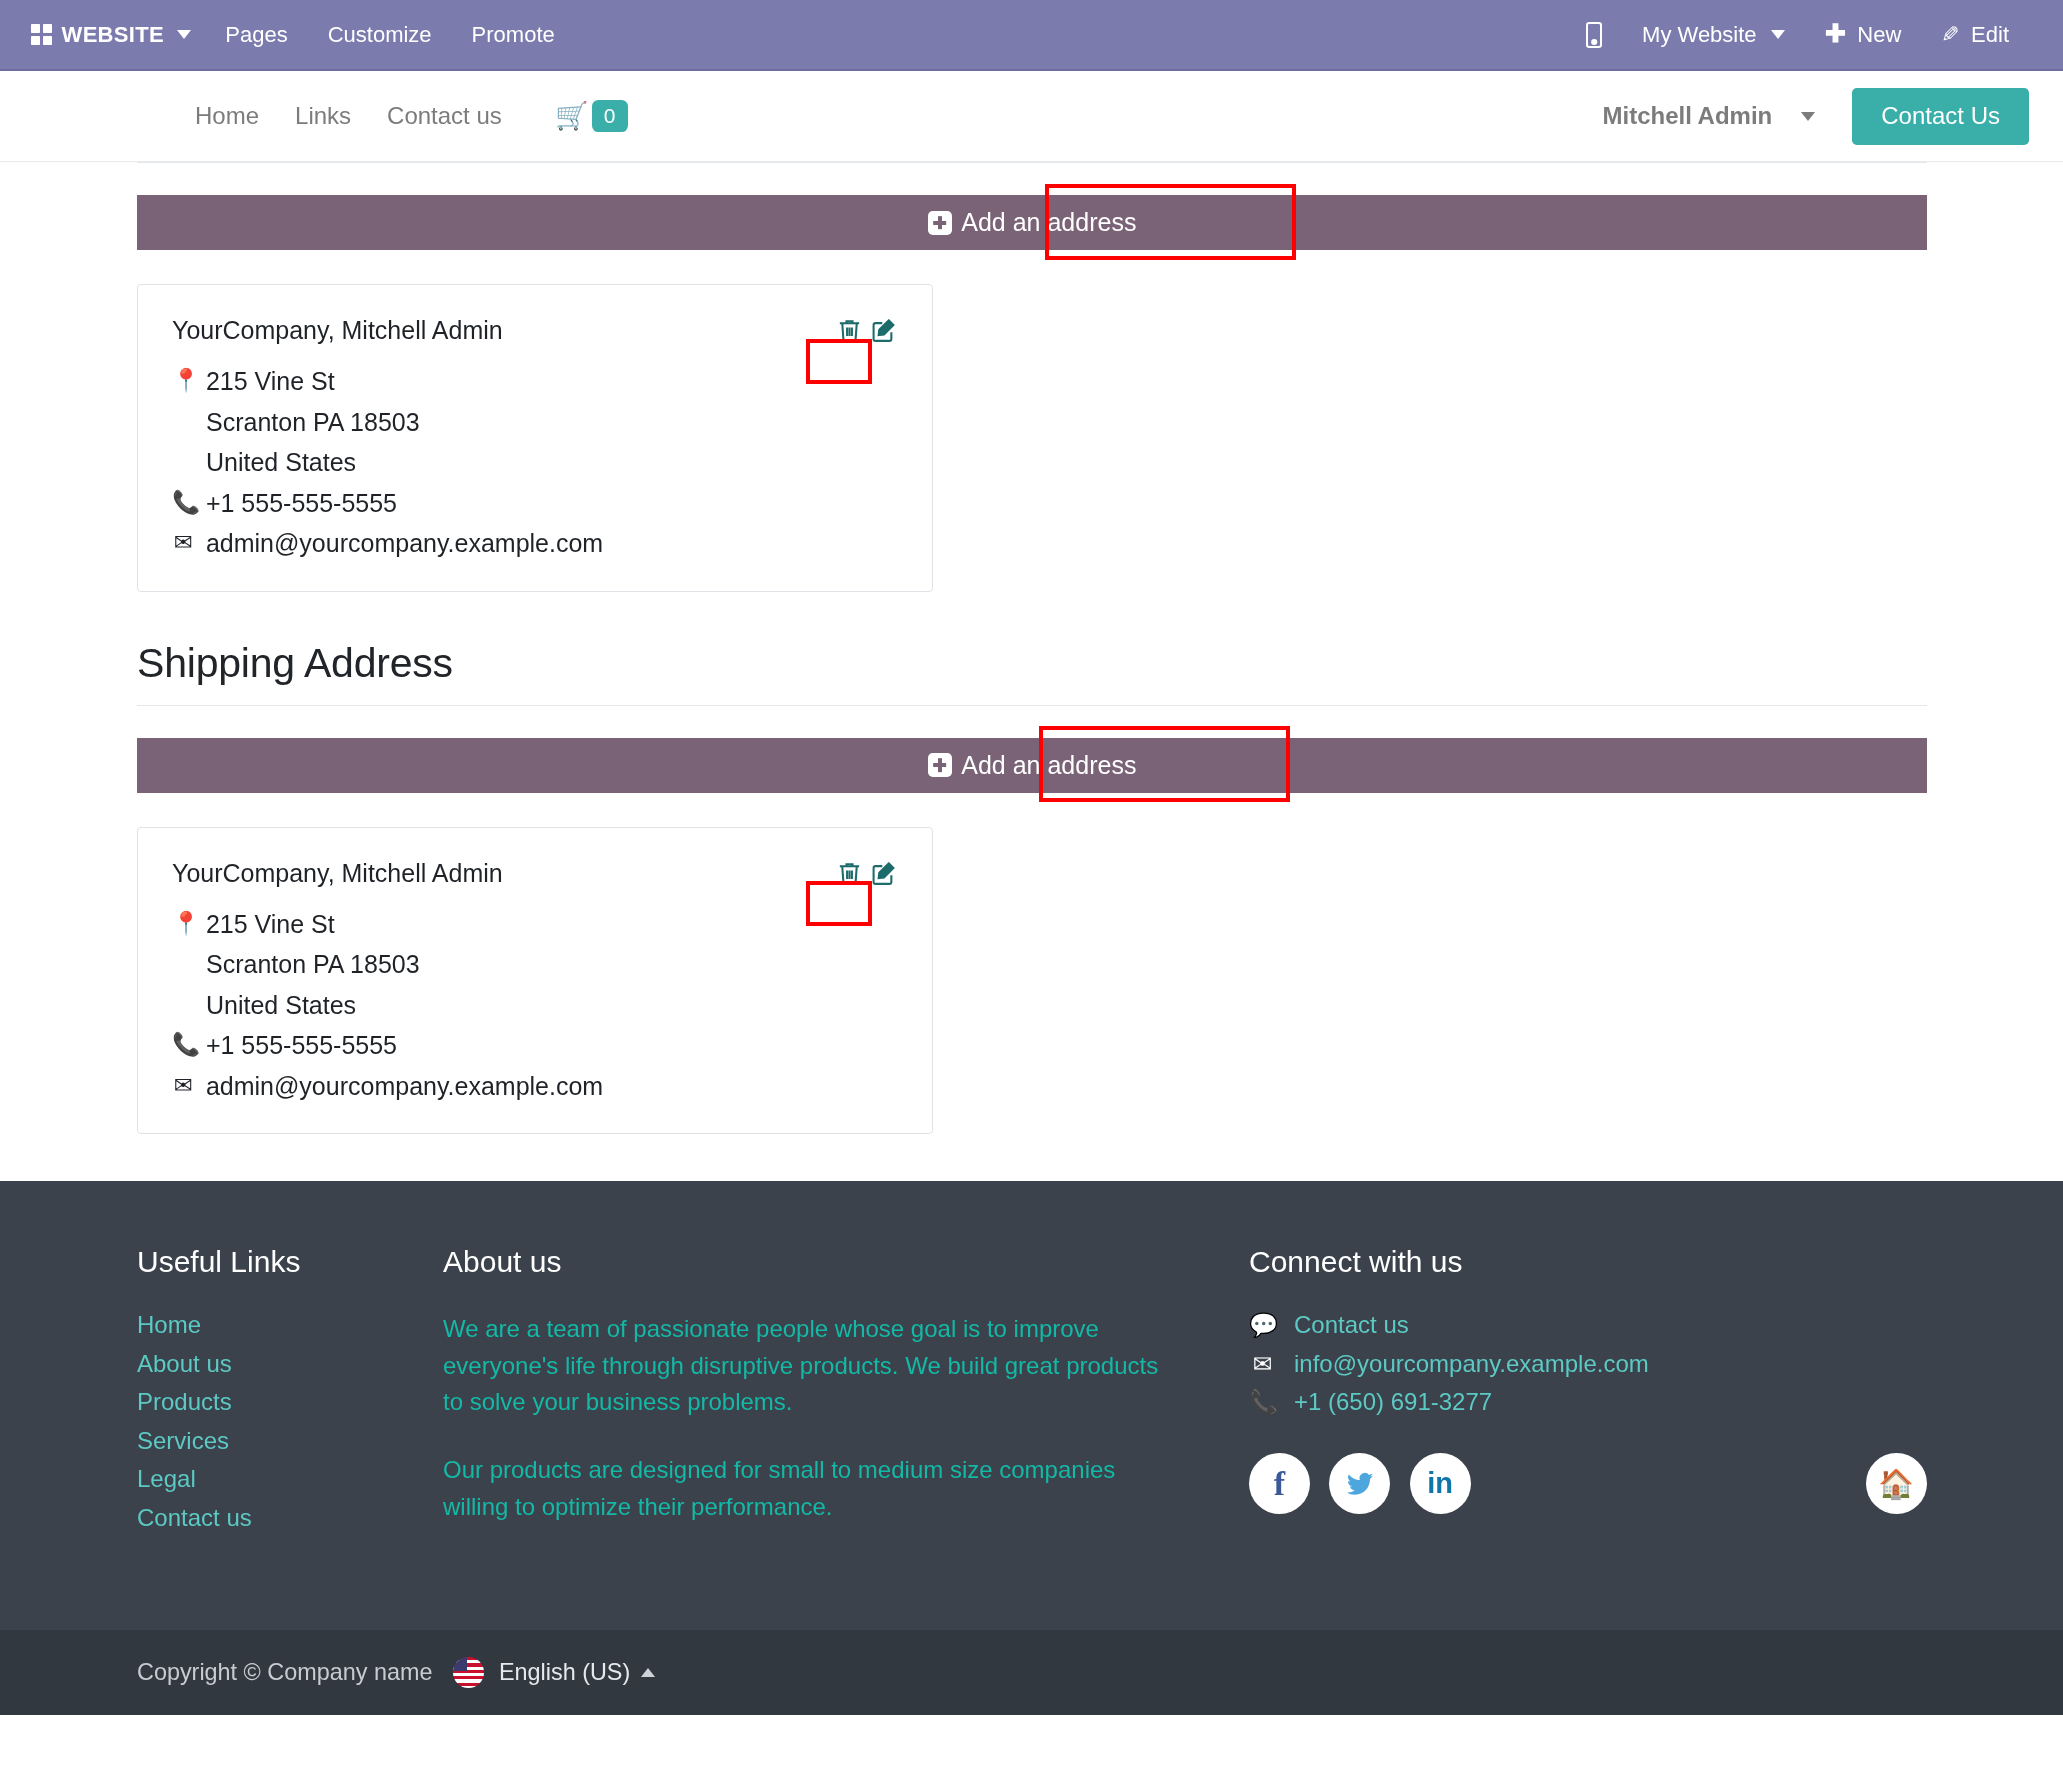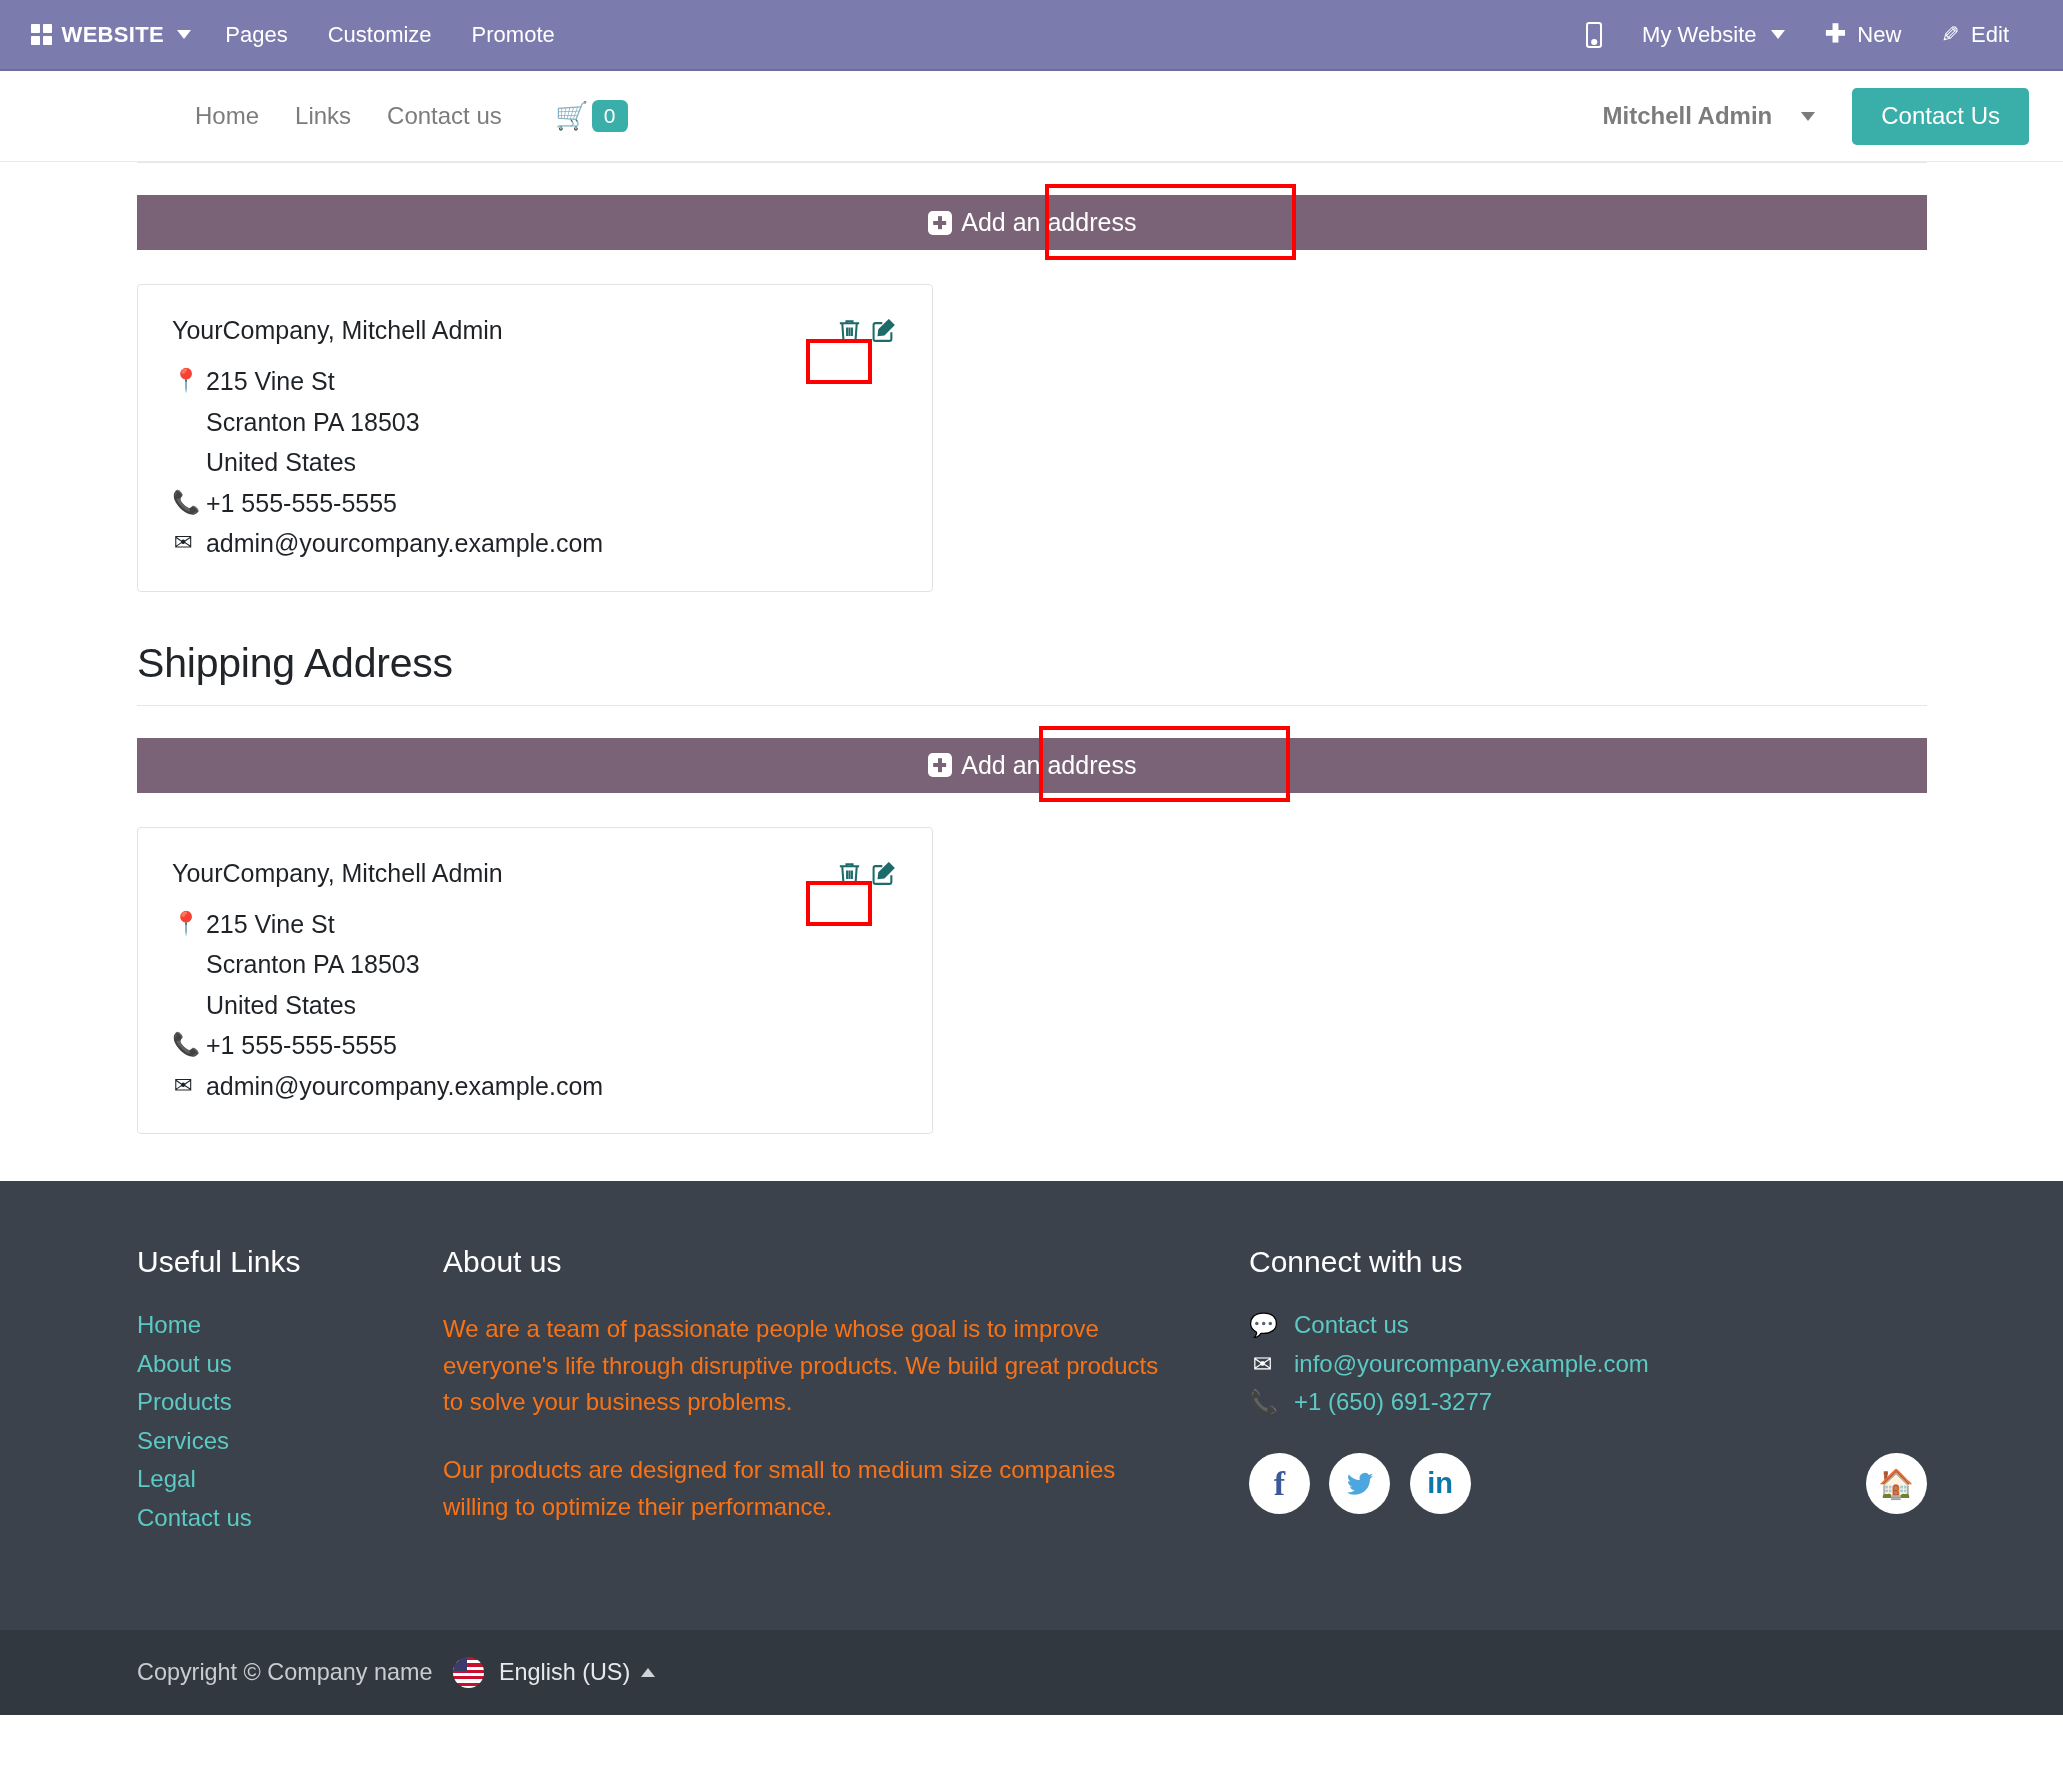--- a/index.html
+++ b/index.html
@@ -303,21 +303,21 @@
   .f-link-list { list-style: none; }
   .f-link-list li { margin-bottom: 10.5px; }
   .f-link-list a, .f-contact a {
     color: #5cc9c4;
     text-decoration: none;
     font-size: 24px;
   }
   .f-para {
     font-size: 24px;
     line-height: 1.53;
-    color: #f97316;
+    color: #14b8a6;
     margin-bottom: 31px;
   }
   .f-contact { list-style: none; }
   .f-contact li {
     display: flex;
     align-items: center;
     gap: 18px;
     margin-bottom: 10.5px;
   }
   .f-contact .ic {

